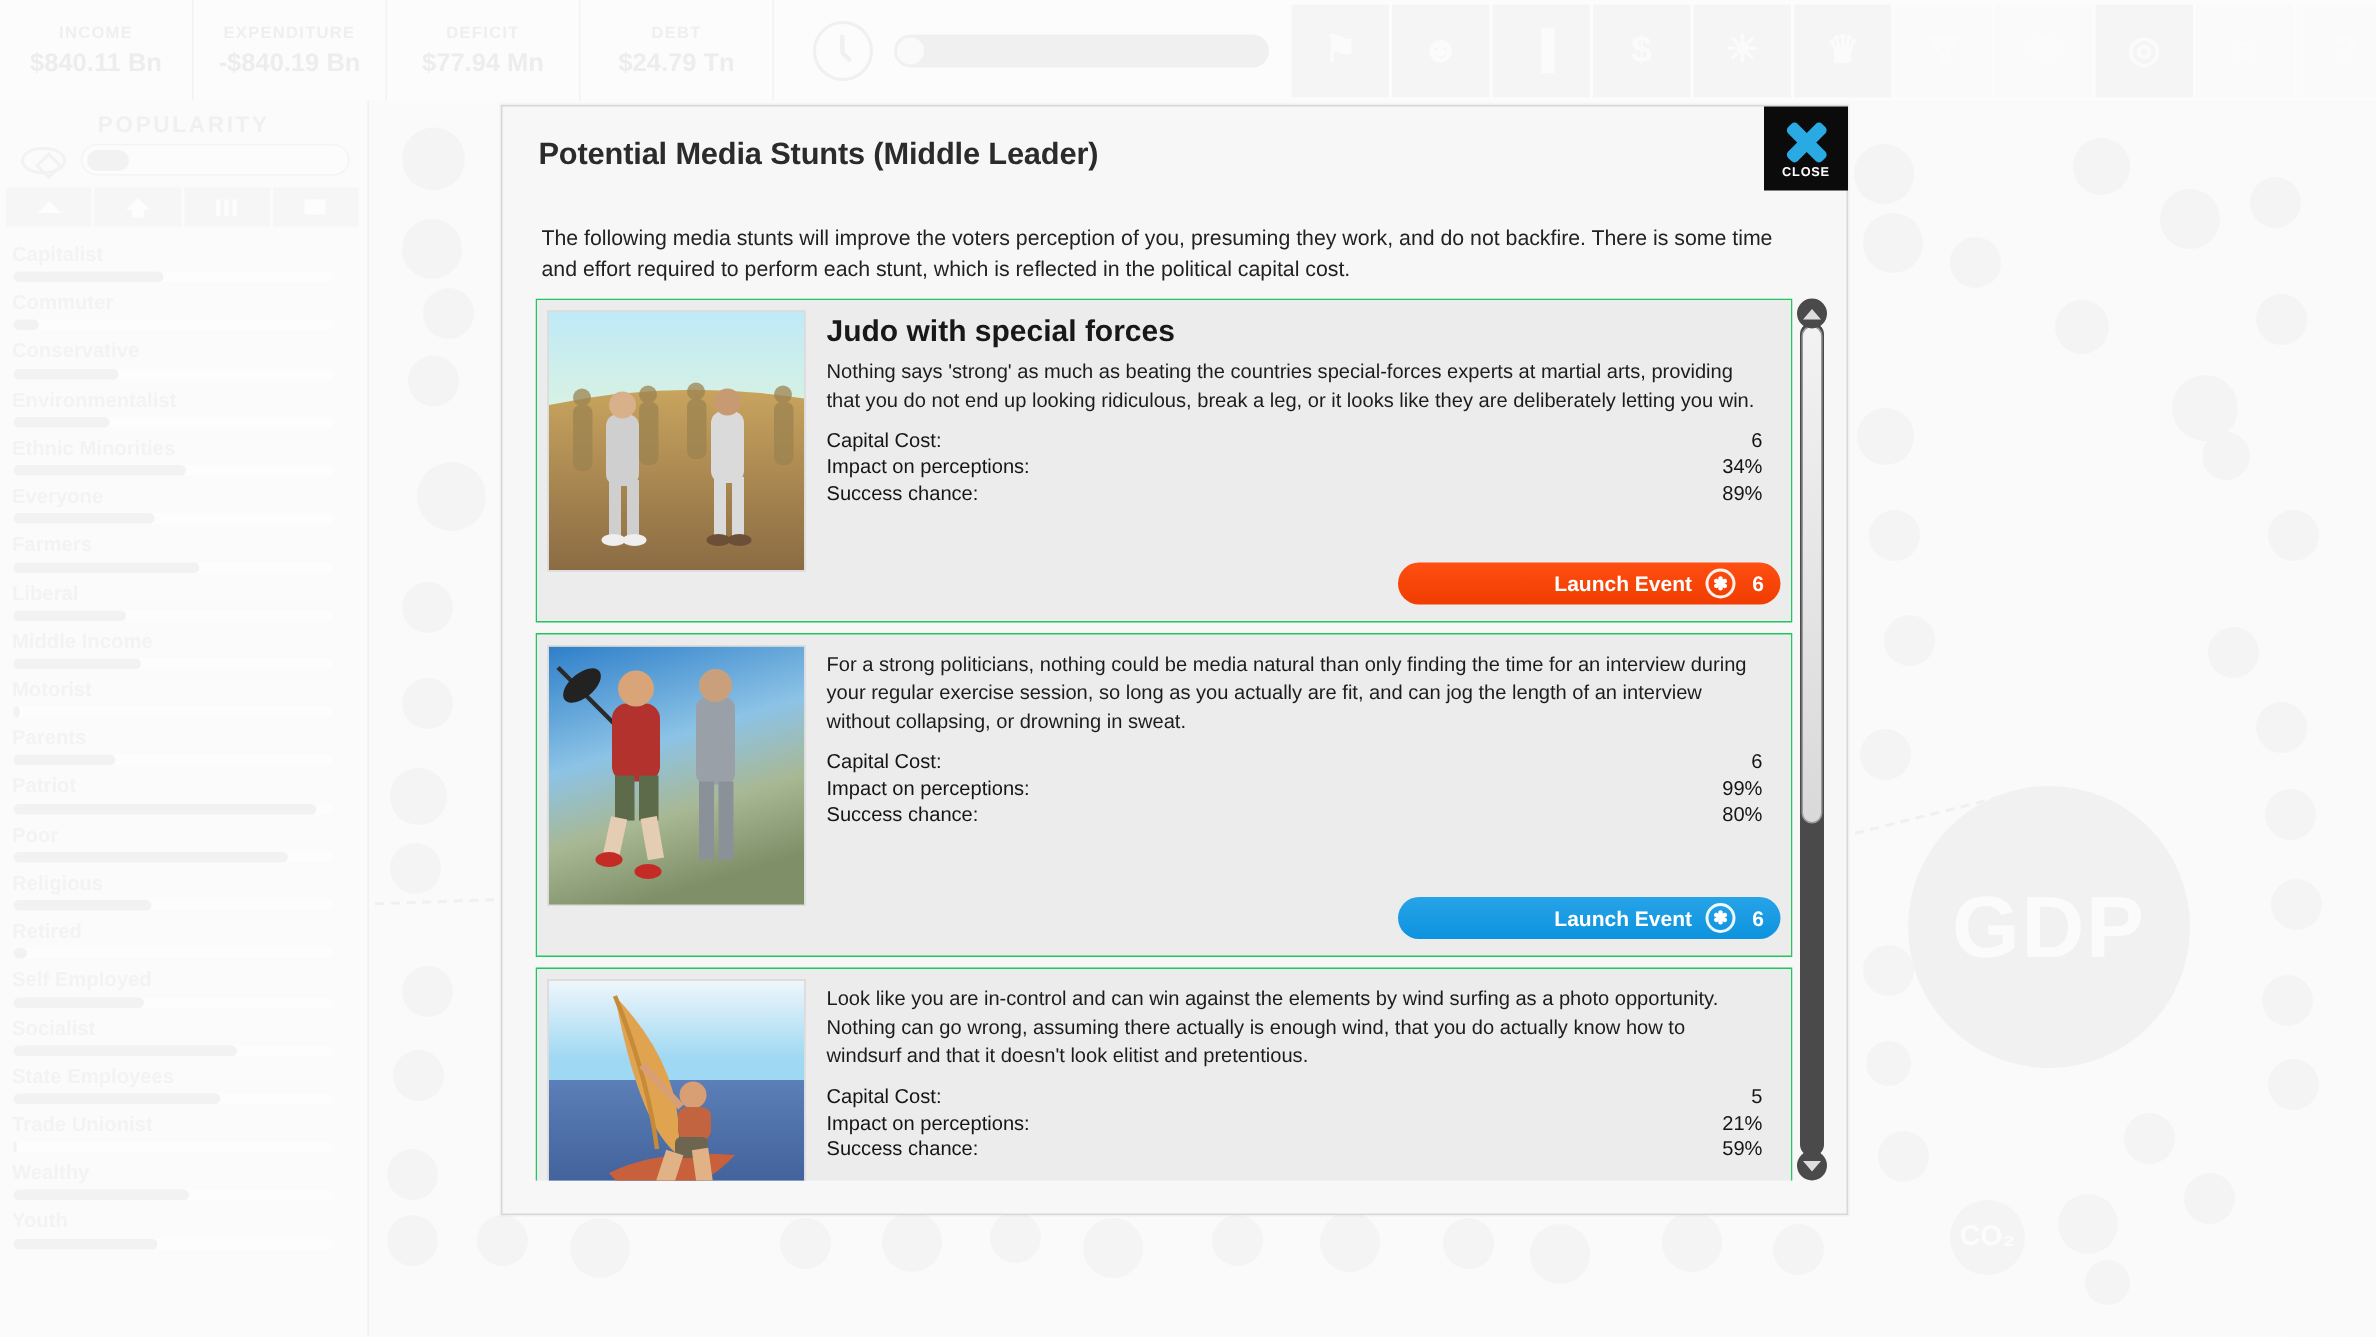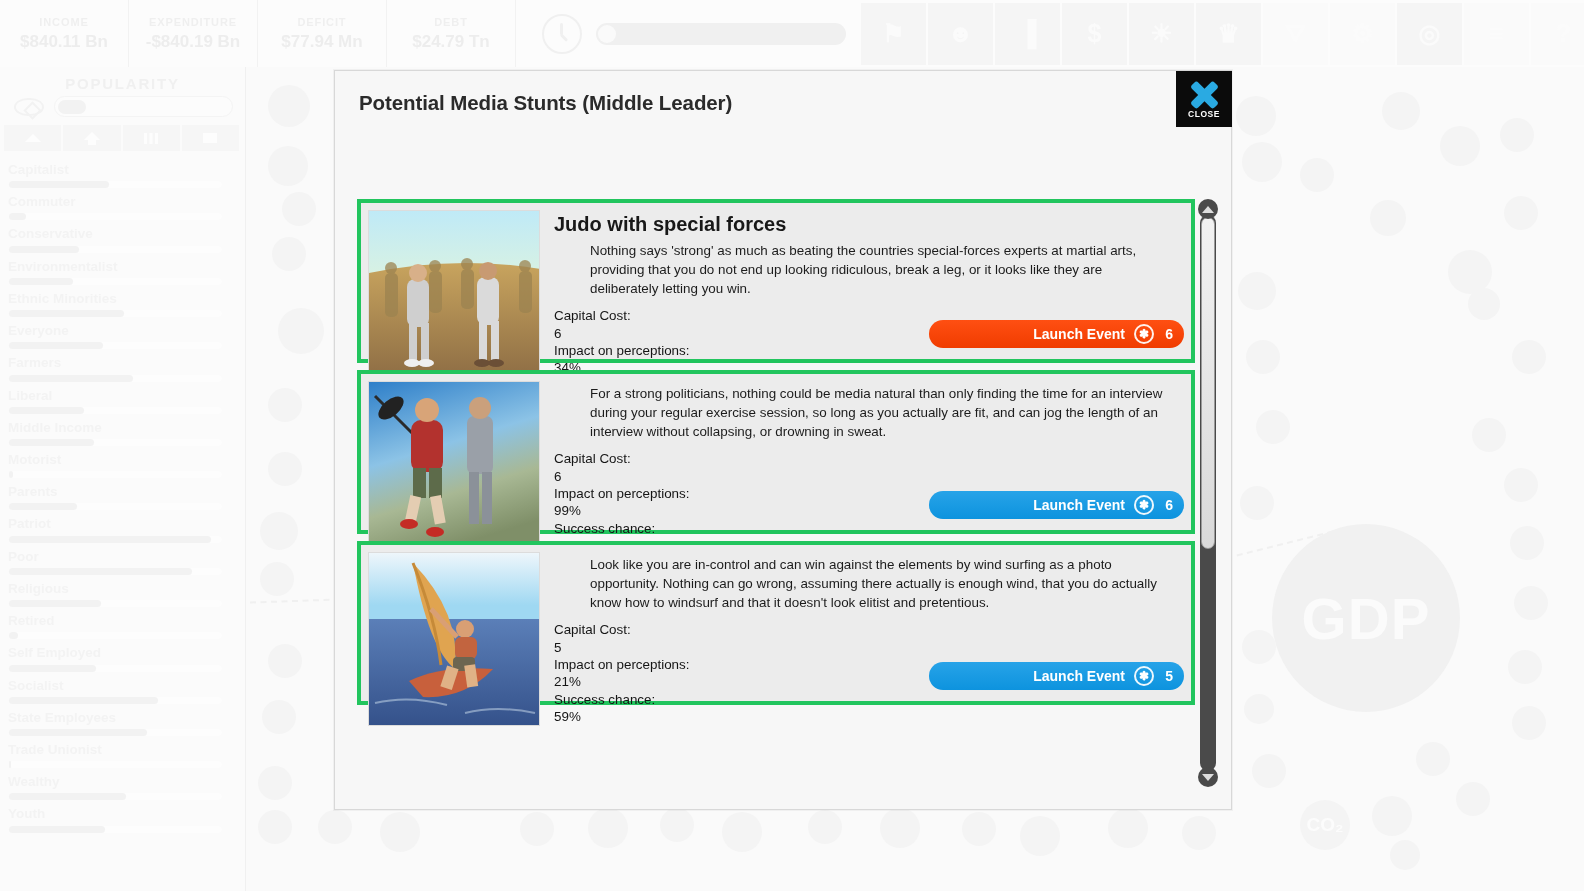--- a/index.html
+++ b/index.html
@@ -125,37 +125,37 @@
   .close-x::before { transform: rotate(45deg); }
   .close-x::after  { transform: rotate(-45deg); }
   .close-label { font-size: 8.5px; color: #fff; font-weight: bold; letter-spacing: .06em; margin-top: -1px; }
 
   .list-area {
     position: absolute; left: 22px; top: 128px; width: 838px; height: 588px;
     overflow: hidden;
   }
   .card {
     background: #ececec;
-    border: 4px solid #22c55e;
-    height: 164px;
+    border: 1px solid #22c55e;
+    height: 216px;
     margin-bottom: 7px;
     display: flex;
     padding: 7px;
     position: relative;
   }
   .card-img {
     width: 172px; height: 174px; flex: 0 0 172px;
     border: 1px solid #dcdcdc;
     overflow: hidden; position: relative; background: #cfd6cf;
   }
   .card-body { flex: 1; padding: 3px 12px 0 14px; display: flex; flex-direction: column; position: relative;}
   .card-title { font-size: 20px; font-weight: bold; color: #181818; line-height: 1.1; margin-bottom: 6px; }
-  .card-desc { font-size: 13.4px; color: #1c1c1c; line-height: 1.42; margin-left: 36px; }
+  .card-desc { font-size: 13.4px; color: #1c1c1c; line-height: 1.42; }
   .stats { margin-top: 9px; }
-  .stat-line { display:flex; justify-content: space-between; font-size: 13.4px; color: #151515; line-height: 1.3; flex-direction: column; }
+  .stat-line { display:flex; justify-content: space-between; font-size: 13.4px; color: #151515; line-height: 1.3; }
   .launch {
     position: absolute; right: 0px; bottom: 4px;
     width: 255px; height: 28px; border-radius: 14px;
     display: flex; align-items: center; justify-content: flex-end;
     padding-right: 11px; gap: 9px;
     color: #fff; font-size: 14px; font-weight: bold;
     cursor: pointer;
   }
   .launch.orange { background: linear-gradient(#ff4f12, #f03c00); }
   .launch.blue   { background: linear-gradient(#27a3e8, #0d93de); }
@@ -483,20 +483,21 @@
   <div class="modal">
 
     <div class="close-btn">
       <div class="close-x"></div>
       <div class="close-label">CLOSE</div>
     </div>
 
     <div class="modal-head">
       <div class="modal-title">Potential Media Stunts (Middle Leader)</div>
     </div>
+    <div class="modal-desc">The following media stunts will improve the voters perception of you, presuming they work, and do not backfire. There is some time and effort required to perform each stunt, which is reflected in the political capital cost.</div>
 
     <div class="list-area" id="list-area">
         <div class="card">
           <div class="card-img"><svg viewBox="0 0 172 174" preserveAspectRatio="none" width="172" height="174">
         <defs>
                 <linearGradient id="g0" x1="0" y1="0" x2="0" y2="1">
           <stop offset="0" stop-color="#bfeaf7"></stop>
                   <stop offset="0.38" stop-color="#d9f2e2"></stop>
                 </linearGradient>
           <linearGradient id="g0b" x1="0" y1="0" x2="0" y2="1">

